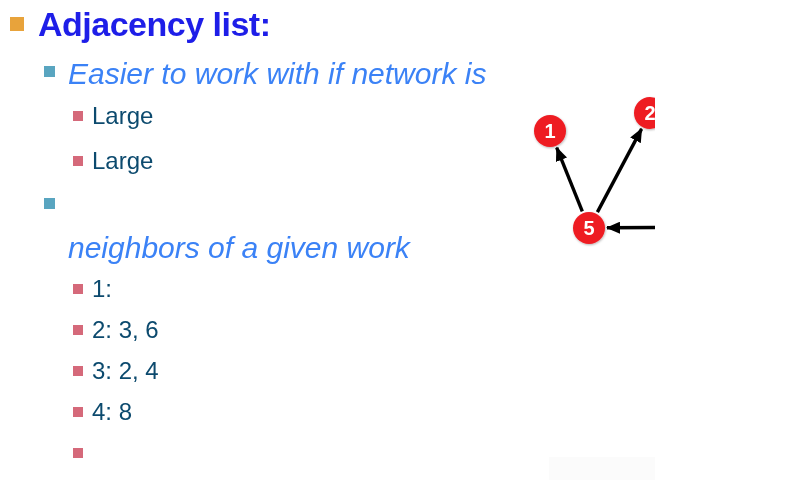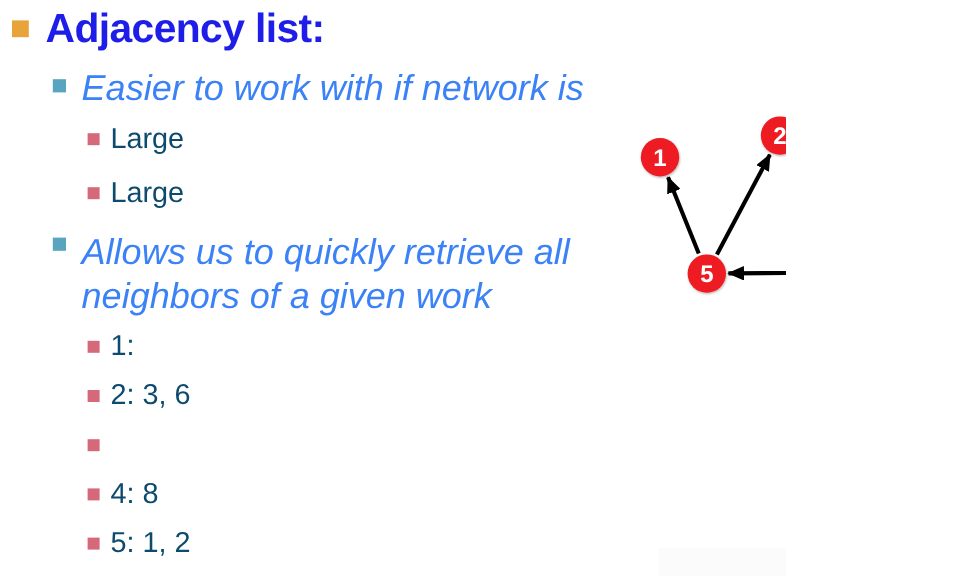--- a/index.html
+++ b/index.html
@@ -71,30 +71,30 @@
   <span class="bullet teal" style="top:66px"></span>
   <div class="l2" style="top:55px">Easier to work with if network is</div>
 
   <div id="sub-items-1">
       <div class="l3" style="top: 101px;"><span class="bullet pink" style="top: 10px;"></span><span>Large</span></div>
       <div class="l3" style="top: 146px;"><span class="bullet pink" style="top: 10px;"></span><span>Large</span></div>
     </div>
 
   <span class="bullet teal" style="top:198px"></span>
   <div class="l2" style="top:192px">
-    <span>Allows us to quickly retrieve all</span><br>
+    <br>
     <span>neighbors of a given work</span>
   </div>
 
   <div id="sub-items-2">
       <div class="l3" style="top: 274px;"><span class="bullet pink" style="top: 10px;"></span><span>1:</span></div>
       <div class="l3" style="top: 315px;"><span class="bullet pink" style="top: 10px;"></span><span>2: 3, 6</span></div>
-      <div class="l3" style="top: 356px;"><span class="bullet pink" style="top: 10px;"></span></div>
+      <div class="l3" style="top: 356px;"><span class="bullet pink" style="top: 10px;"></span><span>3: 2, 4</span></div>
       <div class="l3" style="top: 397px;"><span class="bullet pink" style="top: 10px;"></span><span>4: 8</span></div>
-      <div class="l3" style="top: 438px;"><span class="bullet pink" style="top: 10px;"></span><span>5: 1, 2</span></div>
+      <div class="l3" style="top: 438px;"><span class="bullet pink" style="top: 10px;"></span></div>
     </div>
 
   <svg class="graph-svg" id="graph-svg" viewBox="0 0 797 488" xmlns="http://www.w3.org/2000/svg">
     <defs>
       <marker id="arrowhead" viewBox="0 0 14 12" refX="13" refY="6" markerWidth="14" markerHeight="12" markerUnits="userSpaceOnUse" orient="auto-start-reverse">
         <path d="M0,0 L14,6 L0,12 Z" fill="#000000"></path>
       </marker>
       <filter id="nodeShadow" x="-30%" y="-30%" width="160%" height="160%">
         <feDropShadow dx="0.6" dy="1" stdDeviation="0.9" flood-color="#000000" flood-opacity="0.3"></feDropShadow>
       </filter>

